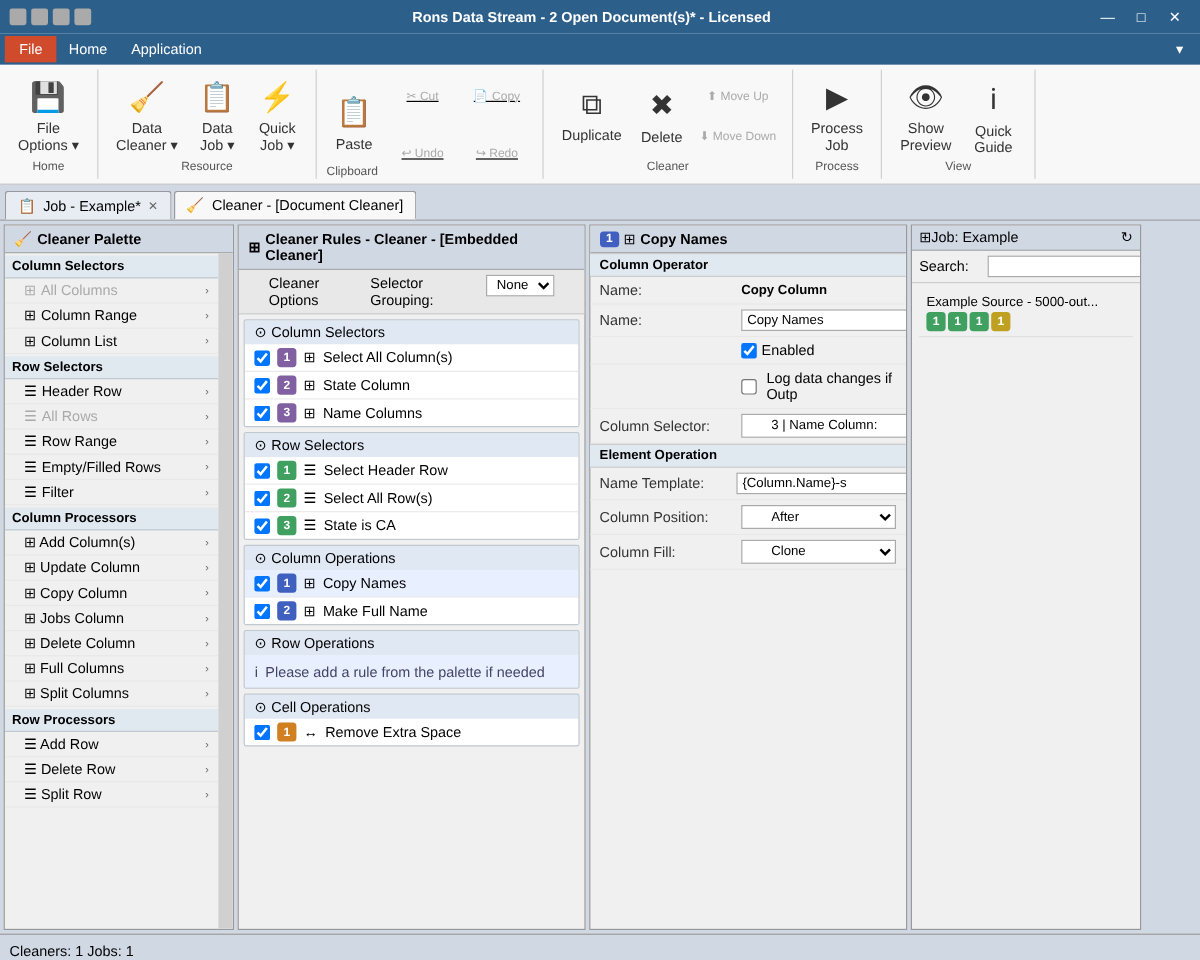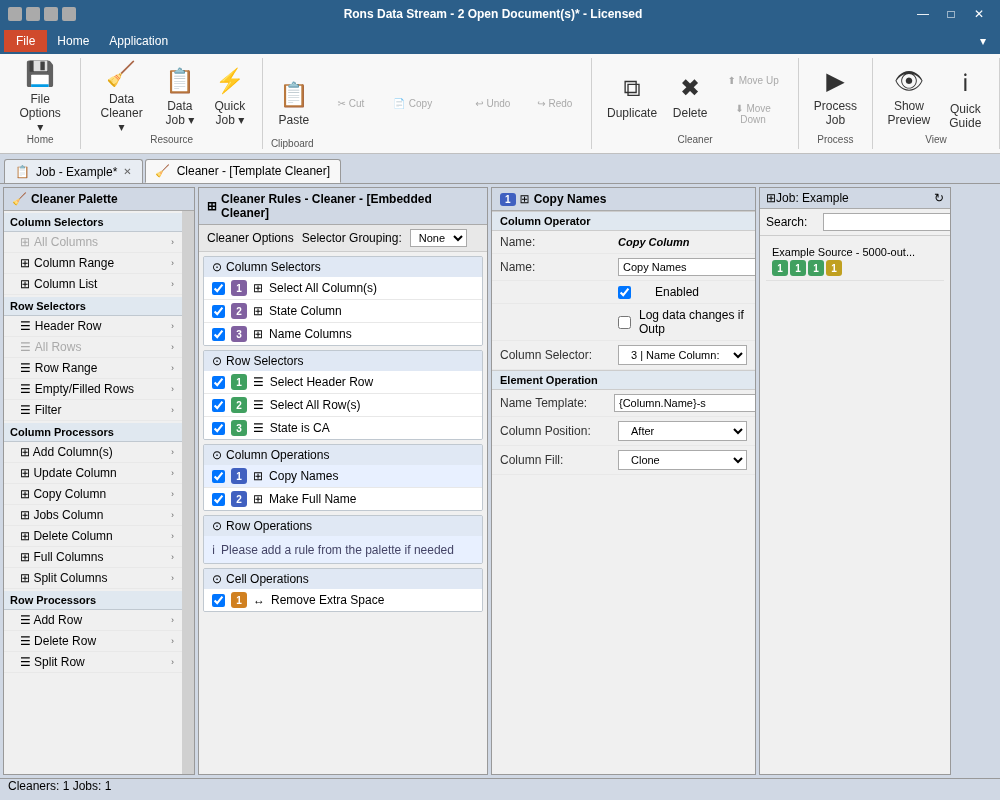--- a/index.html
+++ b/index.html
@@ -209,23 +209,23 @@
       padding: 4px 8px;
       font-weight: bold;
       font-size: 11px;
       border-bottom: 1px solid #aaa;
       display: flex;
       align-items: center;
       gap: 4px;
     }
     .cleaner-options {
       background: #e8e8e8;
-      padding: 4px 8px;
-      display: flex;
-      align-items: center;
+      padding: 4px 25px;
+      display: flex;
+      align-items: flex-start;
       gap: 8px;
       font-size: 11px;
       border-bottom: 1px solid #ccc;
     }
     .select-sm {
       font-size: 11px;
       padding: 1px 4px;
       border: 1px solid #aaa;
       background: white;
     }
@@ -315,21 +315,21 @@
     .op-input {
       flex: 1;
       border: 1px solid #aaa;
       padding: 2px 4px;
       font-size: 11px;
       background: white;
     }
     .op-select {
       flex: 1;
       border: 1px solid #aaa;
-      padding: 2px 8px;
+      padding: 2px 20px;
       font-size: 11px;
       background: white;
     }
     .op-checkbox { margin-right: 4px; }
     .name-template-row {
       display: flex;
       align-items: center;
       padding: 4px 8px;
       gap: 4px;
       font-size: 11px;
@@ -366,21 +366,21 @@
       font-size: 10px; font-weight: bold; color: white;
     }
     .sb-green { background: #40a060; }
     .sb-yellow { background: #c0a020; }
 
     
     .status-bar {
       background: #d0d8e4;
       height: 22px;
       display: flex;
-      align-items: flex-start;
+      align-items: flex-end;
       padding: 0 8px;
       font-size: 11px;
       border-top: 1px solid #999;
     }
   </style>
 </head>
 <body>
 
 <div class="title-bar">
   <div class="title-bar-left">
@@ -434,21 +434,21 @@
         </button>
       </div>
       <div class="ribbon-group-label">Resource</div>
     </div>
 
     <div class="ribbon-group" style="flex-direction: row; align-items: center; gap: 4px;">
       <button class="ribbon-btn" style="min-width:46px; height:68px;">
         <span class="ribbon-btn-icon">📋</span>
         <span>Paste</span>
       </button>
-      <div style="display:flex; gap:20px;">
+      <div style="display:flex; flex-direction:column; gap:20px;text-decoration:underline;">
         <div style="display:flex; gap:2px;">
           <button class="ribbon-btn-sm disabled">✂ Cut</button>
           <button class="ribbon-btn-sm disabled">📄 Copy</button>
         </div>
         <div style="display:flex; gap:2px;">
           <button class="ribbon-btn-sm disabled">↩ Undo</button>
           <button class="ribbon-btn-sm disabled">↪ Redo</button>
         </div>
       </div>
       <div class="ribbon-group-label" style="position:absolute; margin-top: 80px;">Clipboard</div>
@@ -499,21 +499,21 @@
 </div>
 
 <div class="tabs-bar">
   <div class="tab">
     <span>📋</span>
     <span>Job - Example*</span>
     <span class="tab-close">✕</span>
   </div>
   <div class="tab active">
     <span>🧹</span>
-    <span>Cleaner - [Template Cleaner]</span>
+    <span>Cleaner - [Document Cleaner]</span>
   </div>
 </div>
 
 <div class="main-area">
 
   <div class="palette-panel">
     <div class="palette-header">
       <span>🧹</span>
       <span>Cleaner Palette</span>
     </div>
@@ -718,31 +718,31 @@
     <div class="operator-header">
       <span style="background:#4060c0;color:white;border-radius:3px;padding:1px 5px;font-size:10px;font-weight:bold;">1</span>
       <span>⊞</span>
       <span style="font-weight:bold;">Copy Names</span>
     </div>
     <div style="flex:1; overflow-y:auto;">
       <div class="op-section-label">Column Operator</div>
 
       <div class="op-field-row">
         <span class="op-label">Name:</span>
-        <span class="op-value" style="font-weight:bold;font-style:italic;">Copy Column</span>
+        <span class="op-value" style="font-weight:bold;">Copy Column</span>
       </div>
 
       <div class="op-field-row">
         <span class="op-label">Name:</span>
         <input class="op-input" value="Copy Names" style="">
       </div>
 
       <div class="op-field-row">
         <span class="op-label"></span>
-        <span style="display:flex;align-items:center;gap:20px;">
+        <span style="display:flex;align-items:center;gap:0;">
           <input type="checkbox" checked="" class="op-checkbox" style="">
           <span>Enabled</span>
         </span>
       </div>
 
       <div class="op-field-row">
         <span class="op-label"></span>
         <span style="display:flex;align-items:center;gap:4px;">
           <input type="checkbox" class="op-checkbox" style="">
           <span>Log data changes if Outp</span>

